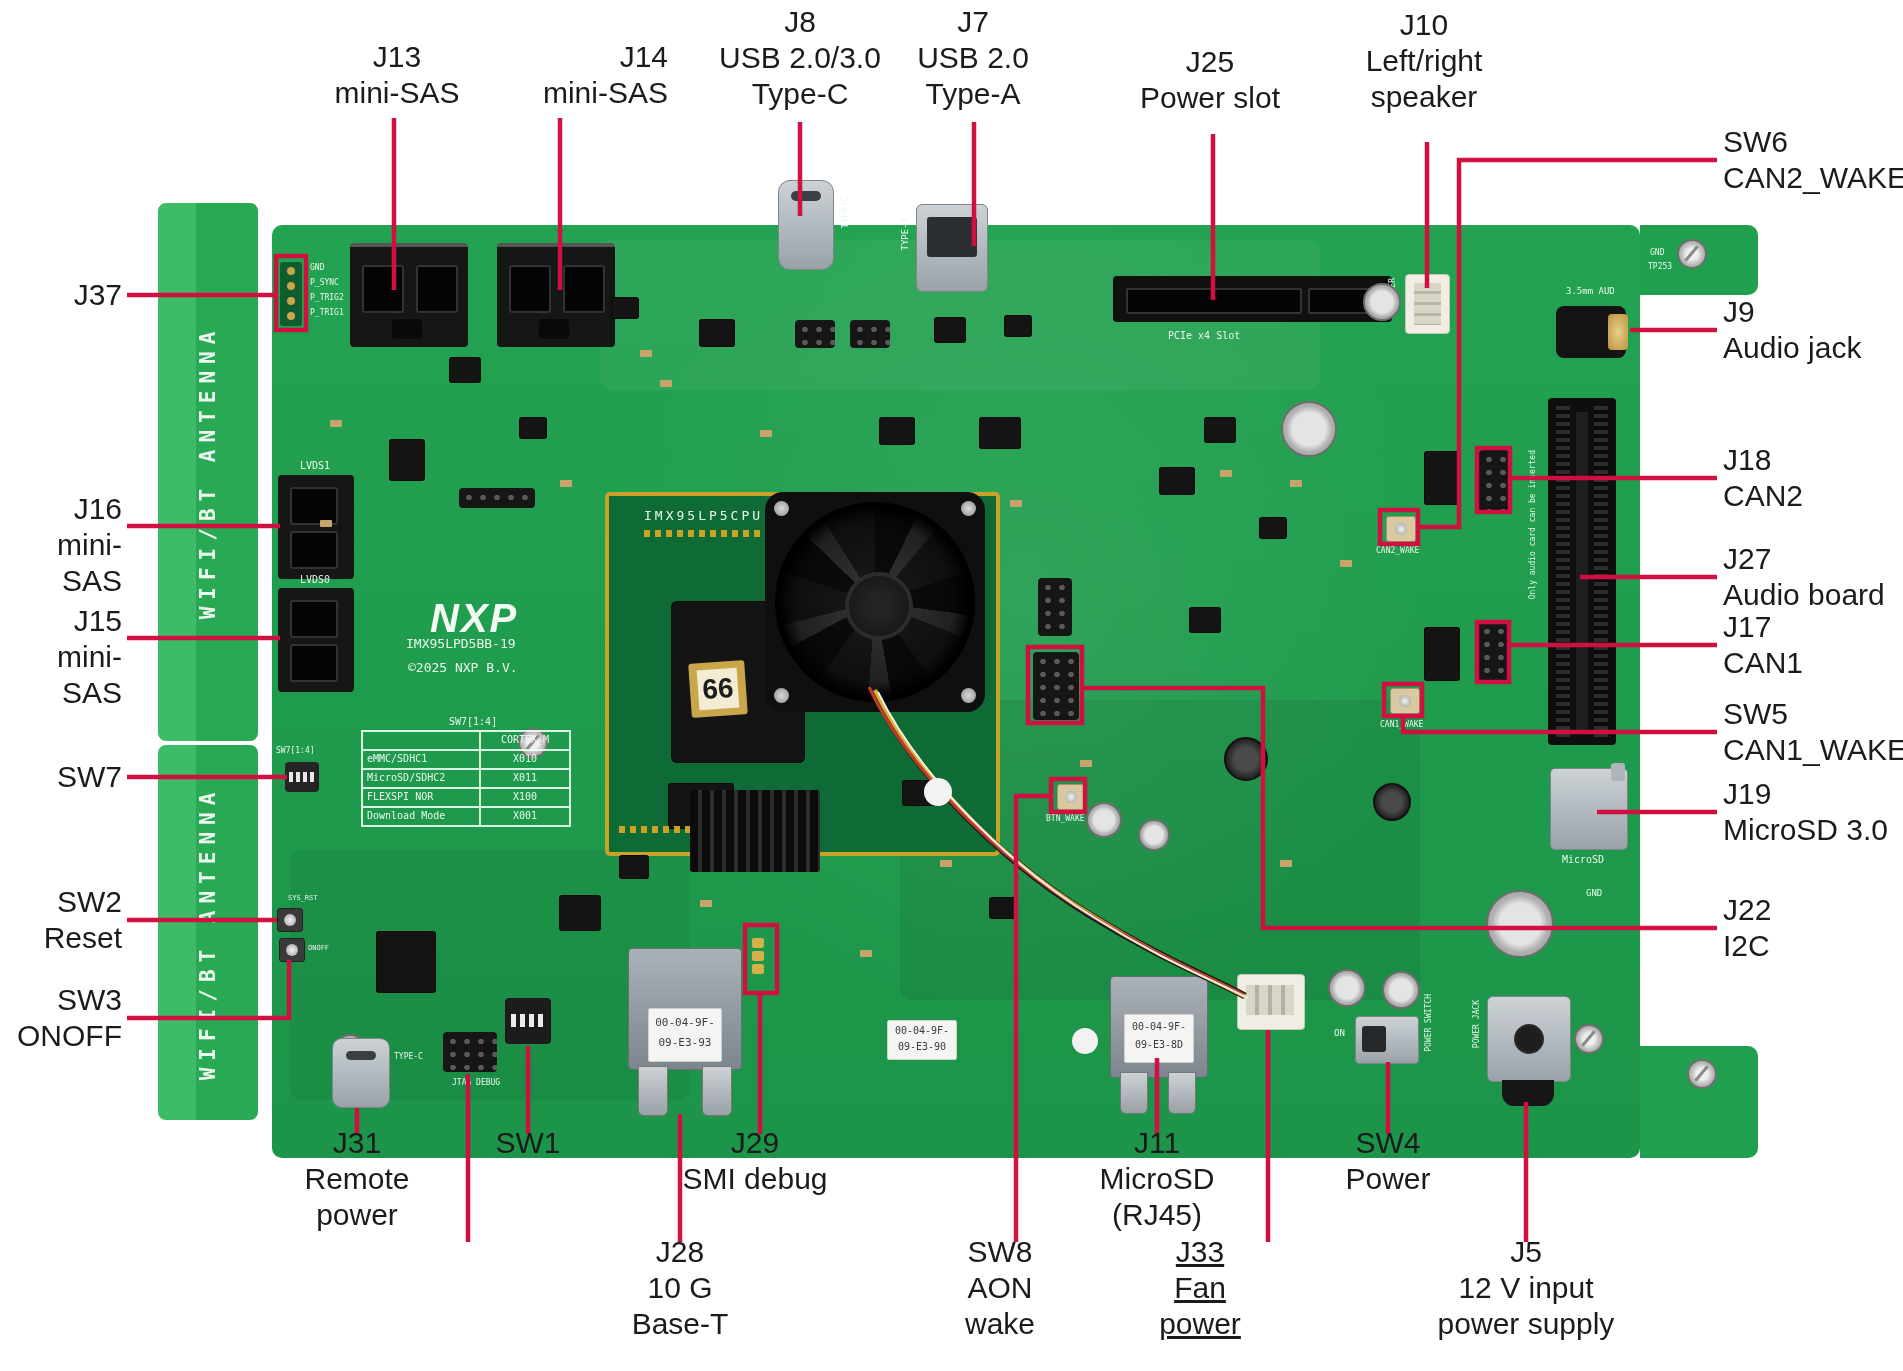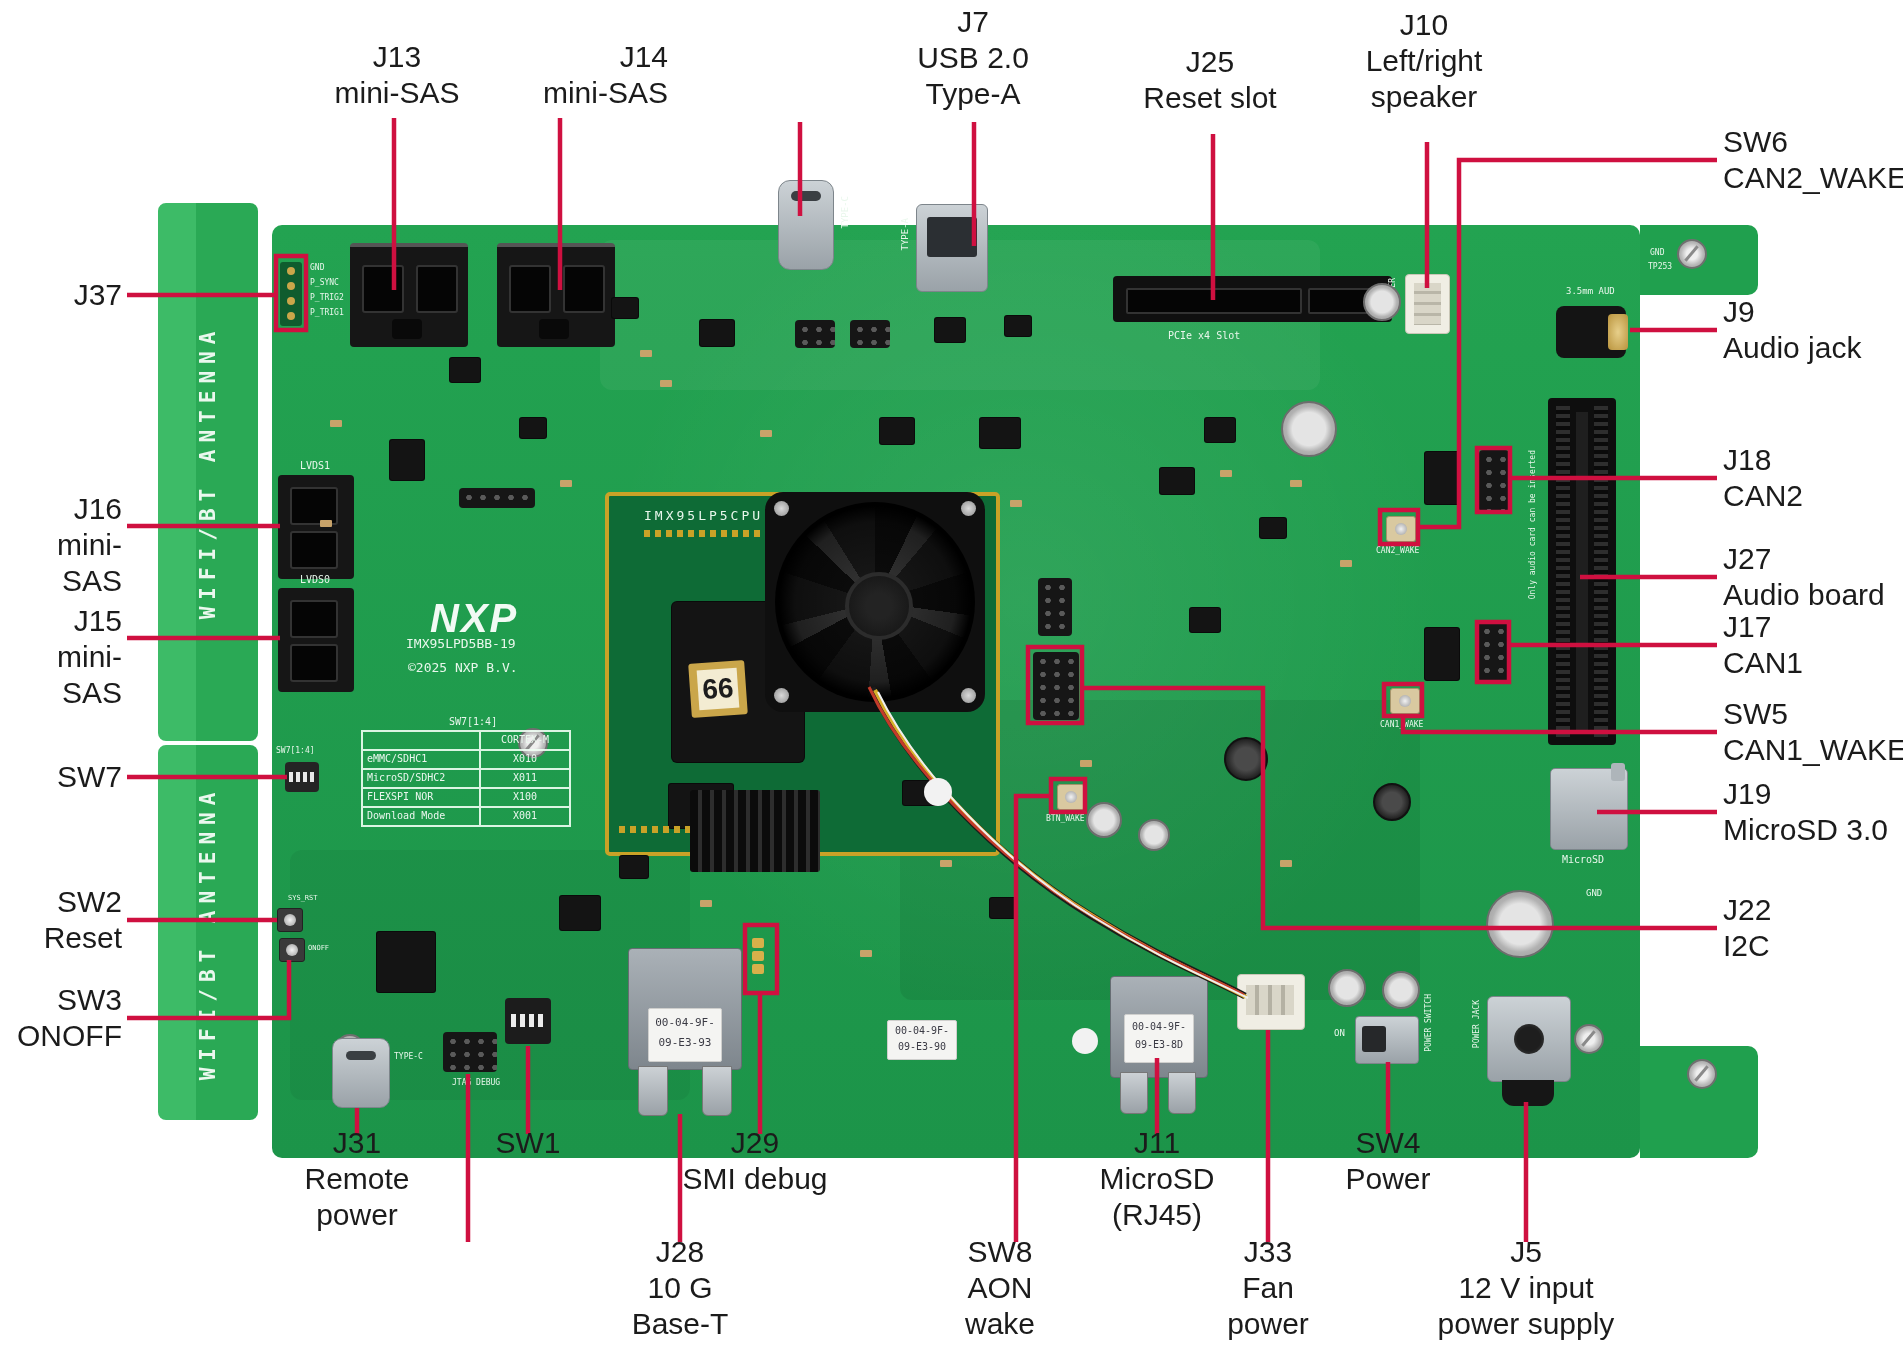--- a/index.html
+++ b/index.html
@@ -69,21 +69,21 @@
   .callout{position:absolute;color:#1b1b1b;font-size:30px;line-height:36px;}
   .co-c{width:220px;text-align:center;}
   .co-l{width:122px;text-align:right;}
   .co-r{width:190px;text-align:left;}
   #co-j13{left:287px;top:39px;} #co-j14{left:448px;top:39px;text-align:right;}
   #co-j8{left:690px;top:4px;}   #co-j7{left:863px;top:4px;}
   #co-j25{left:1100px;top:44px;} #co-j10{left:1314px;top:7px;}
   #co-j31{left:247px;top:1125px;} #co-j30{left:358px;top:1234px;}
   #co-sw1{left:418px;top:1125px;} #co-j28{left:570px;top:1234px;}
   #co-j29{left:645px;top:1125px;} #co-sw8{left:890px;top:1234px;}
-  #co-j11{left:1047px;top:1125px;} #co-j33{left:1158px;top:1234px;}
+  #co-j11{left:1047px;top:1125px;} #co-j33{left:1090px;top:1234px;text-decoration:underline;}
   #co-sw4{left:1278px;top:1125px;} #co-j5{left:1416px;top:1234px;}
   #co-j37{left:0;top:277px;} #co-j16{left:0;top:491px;} #co-j15{left:0;top:603px;}
   #co-sw7{left:0;top:759px;} #co-sw2{left:0;top:884px;} #co-sw3{left:0;top:982px;}
   #co-sw6{left:1723px;top:124px;} #co-j9{left:1723px;top:294px;}
   #co-j18{left:1723px;top:442px;} #co-j27{left:1723px;top:541px;}
   #co-j17{left:1723px;top:609px;} #co-sw5{left:1723px;top:696px;}
   #co-j19{left:1723px;top:776px;} #co-j22{left:1723px;top:892px;}
   .overlay{position:absolute;left:0;top:0;pointer-events:none;}
 </style>
 </head>
@@ -399,28 +399,33 @@
   </svg>
 
   <div class="callout co-c" id="co-j13">
       <div>J13</div>
       <div>mini-SAS</div>
     </div>
   <div class="callout co-c" id="co-j14">
       <div>J14</div>
       <div>mini-SAS</div>
     </div>
+  <div class="callout co-c" id="co-j8">
+      <div>J8</div>
+      <div>USB 2.0/3.0</div>
+      <div>Type-C</div>
+    </div>
   <div class="callout co-c" id="co-j7">
       <div>J7</div>
       <div>USB 2.0</div>
       <div>Type-A</div>
     </div>
   <div class="callout co-c" id="co-j25">
       <div>J25</div>
-      <div>Reset slot</div>
+      <div>Power slot</div>
     </div>
   <div class="callout co-c" id="co-j10">
       <div>J10</div>
       <div>Left/right</div>
       <div>speaker</div>
     </div>
   <div class="callout co-r" id="co-sw6">
       <div>SW6</div>
       <div>CAN2_WAKE</div>
     </div>

